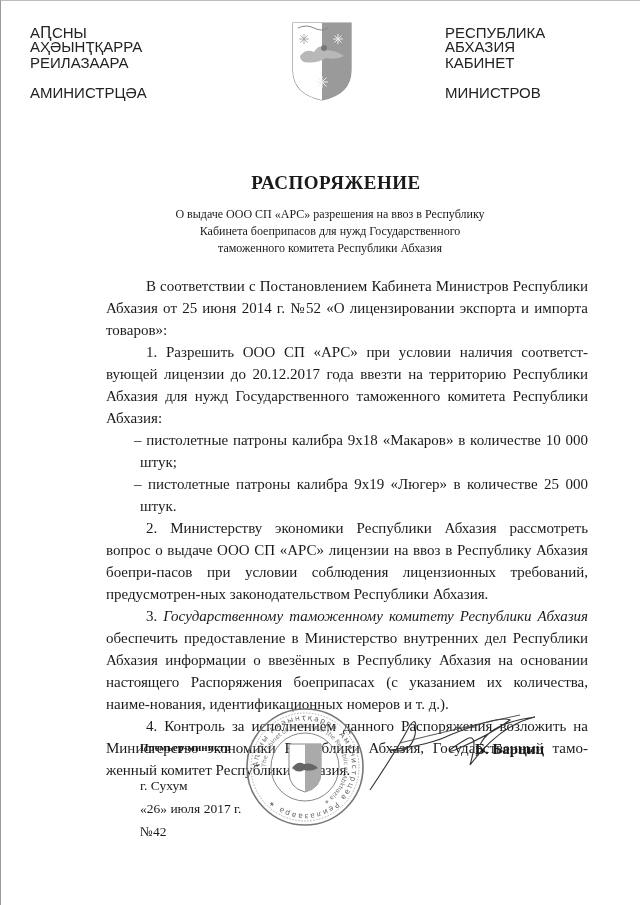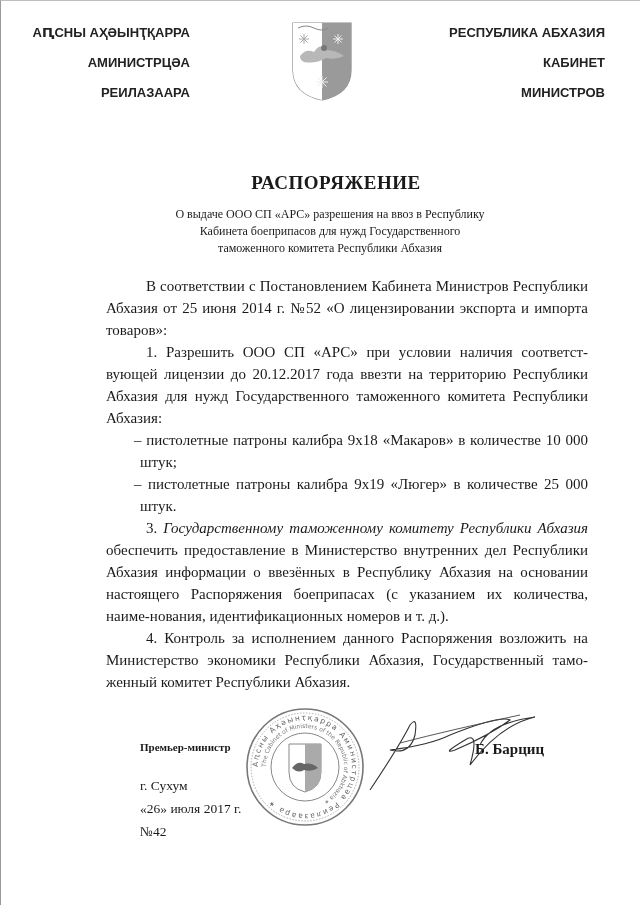--- a/index.html
+++ b/index.html
@@ -3,21 +3,21 @@
   <meta charset="utf-8">
   <style>
     html, body { margin: 0; padding: 0; }
     body {
       width: 640px; height: 905px; background: #ffffff; position: relative; overflow: hidden;
       font-family: "Liberation Serif", "DejaVu Serif", serif; color: #1a1a1a;
     }
     .frame { position: absolute; left: 0; top: 0; width: 640px; height: 905px;
       border-left: 1px solid #9a9a9a; border-top: 1px solid #bdbdbd; box-sizing: border-box; }
     .hdr-col { position: absolute; top: 26px; font-family: "Liberation Sans", "DejaVu Sans", sans-serif;
-      font-size: 13px; color: #222; text-align: right; font-weight: bold; }
+      font-size: 15px; color: #222; text-align: left; }
     .hdr-col div { height: 30px; line-height: 14px; }
     .hdr-left { left: 30px; width: 160px; }
     .hdr-right { left: 445px; width: 160px; }
     .emblem { position: absolute; left: 290px; top: 20px; width: 64px; height: 82px; }
     .title { position: absolute; left: 0; width: 640px; top: 172px; text-align: center;
       font-weight: bold; font-size: 19px; letter-spacing: 0.5px; margin-left: 16px; }
     .subject { position: absolute; left: 120px; width: 420px; top: 206px; text-align: center;
       font-weight: normal; font-size: 12px; line-height: 17px; }
     .body { position: absolute; left: 106px; width: 482px; font-size: 15px; line-height: 22px;
       text-align: justify; }
@@ -33,22 +33,22 @@
     .seal { position: absolute; left: 244px; top: 706px; width: 122px; height: 122px; }
     .signature { position: absolute; left: 360px; top: 705px; width: 200px; height: 90px; }
   </style>
 </head>
 <body>
 
 <div class="frame"></div>
 
 <div class="hdr-col hdr-left">
   <div>АԤСНЫ АҲӘЫНҬҚАРРА</div>
+  <div>РЕИЛАЗААРА</div>
   <div>АМИНИСТРЦӘА</div>
-  <div>РЕИЛАЗААРА</div>
 </div>
 
 <svg class="emblem" viewBox="0 0 64 82">
   <path d="M3 3 H61 V50 Q61 74 32 80 Q3 74 3 50 Z" fill="#ffffff" stroke="#8a8a8a" stroke-width="1.2"></path>
   <path d="M32 3 H61 V50 Q61 74 32 80 Z" fill="#9a9a9a"></path>
   <path d="M3 50 Q3 74 32 80 V50 Z" fill="#ffffff"></path>
   <path d="M32 50 V80 Q61 74 61 50 Z" fill="#9a9a9a"></path>
   <path d="M3 3 H32 V50 H3 Z" fill="#ffffff"></path>
   <path d="M8 8 q8 -4 16 0 t14 0" stroke="#888" stroke-width="1" fill="none"></path>
   <g stroke="#aaa" stroke-width="1">
@@ -79,20 +79,21 @@
 </div>
 
 <div class="body intro">
   <p class="indent">В соответствии с Постановлением Кабинета Министров Республики Абхазия от 25 июня 2014 г. №52 «О лицензировании экспорта и импорта товаров»:</p>
 </div>
 
 <div class="body items">
   <p class="indent">1. Разрешить ООО СП «АРС» при условии наличия соответст-вующей лицензии до 20.12.2017 года ввезти на территорию Республики Абхазия для нужд Государственного таможенного комитета Республики Абхазия:</p>
   <p class="dash-item">– пистолетные патроны калибра 9х18 «Макаров» в количестве 10 000 штук;</p>
   <p class="dash-item">– пистолетные патроны калибра 9х19 «Люгер» в количестве 25 000 штук.</p>
+  <p class="indent">2. Министерству экономики Республики Абхазия рассмотреть вопрос о выдаче ООО СП «АРС» лицензии на ввоз в Республику Абхазия боепри-пасов при условии соблюдения лицензионных требований, предусмотрен-ных законодательством Республики Абхазия.</p>
   <p class="indent"><span>3. </span><span class="italic">Государственному таможенному комитету Республики Абхазия</span><span> обеспечить предоставление в Министерство внутренних дел Республики Абхазия информации о ввезённых в Республику Абхазия на основании настоящего Распоряжения боеприпасах (с указанием их количества, наиме-нования, идентификационных номеров и т. д.).</span></p>
   <p class="indent">4. Контроль за исполнением данного Распоряжения возложить на Министерство экономики Республики Абхазия, Государственный тамо-женный комитет Республики Абхазия.</p>
 </div>
 
 <svg class="seal" viewBox="0 0 122 122">
   <circle cx="61" cy="61" r="58" fill="none" stroke="#777" stroke-width="1.6"></circle>
   <circle cx="61" cy="61" r="54" fill="none" stroke="#999" stroke-width="0.8" stroke-dasharray="1.5 1.5"></circle>
   <circle cx="61" cy="61" r="34" fill="none" stroke="#888" stroke-width="1"></circle>
   <defs>
     <path id="sealOuter" d="M61 61 m-47 0 a47 47 0 1 1 94 0 a47 47 0 1 1 -94 0"></path>

